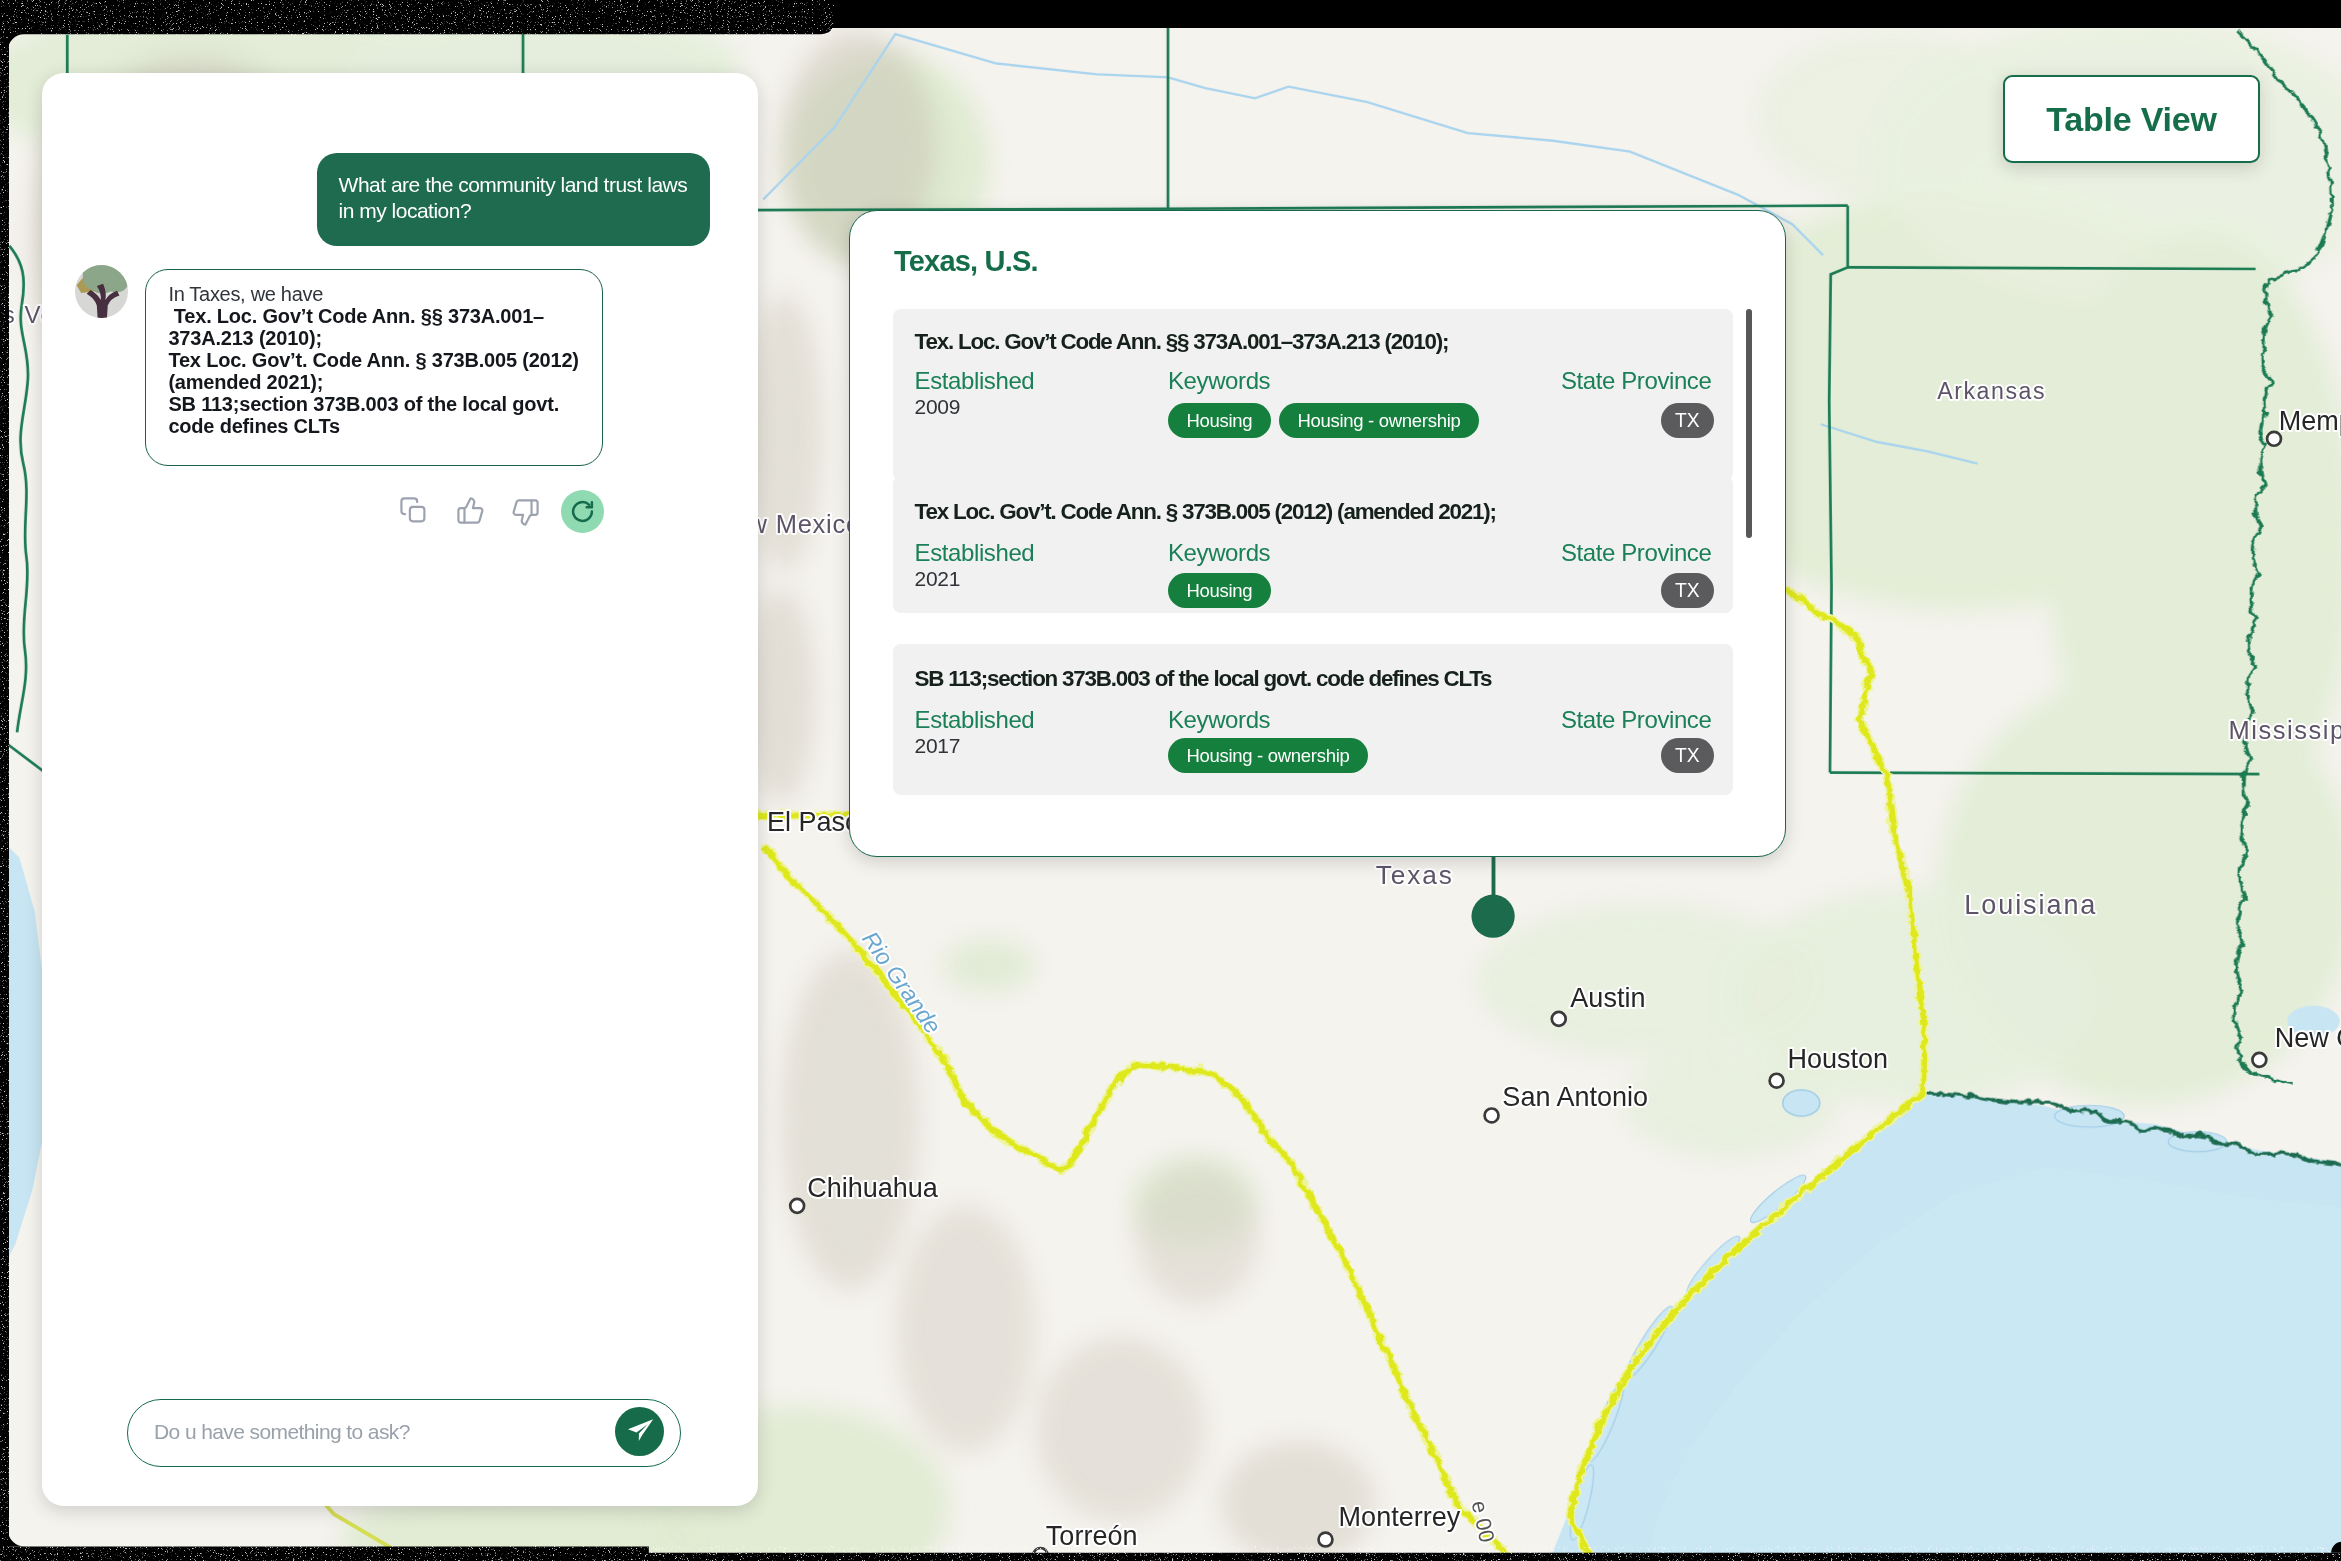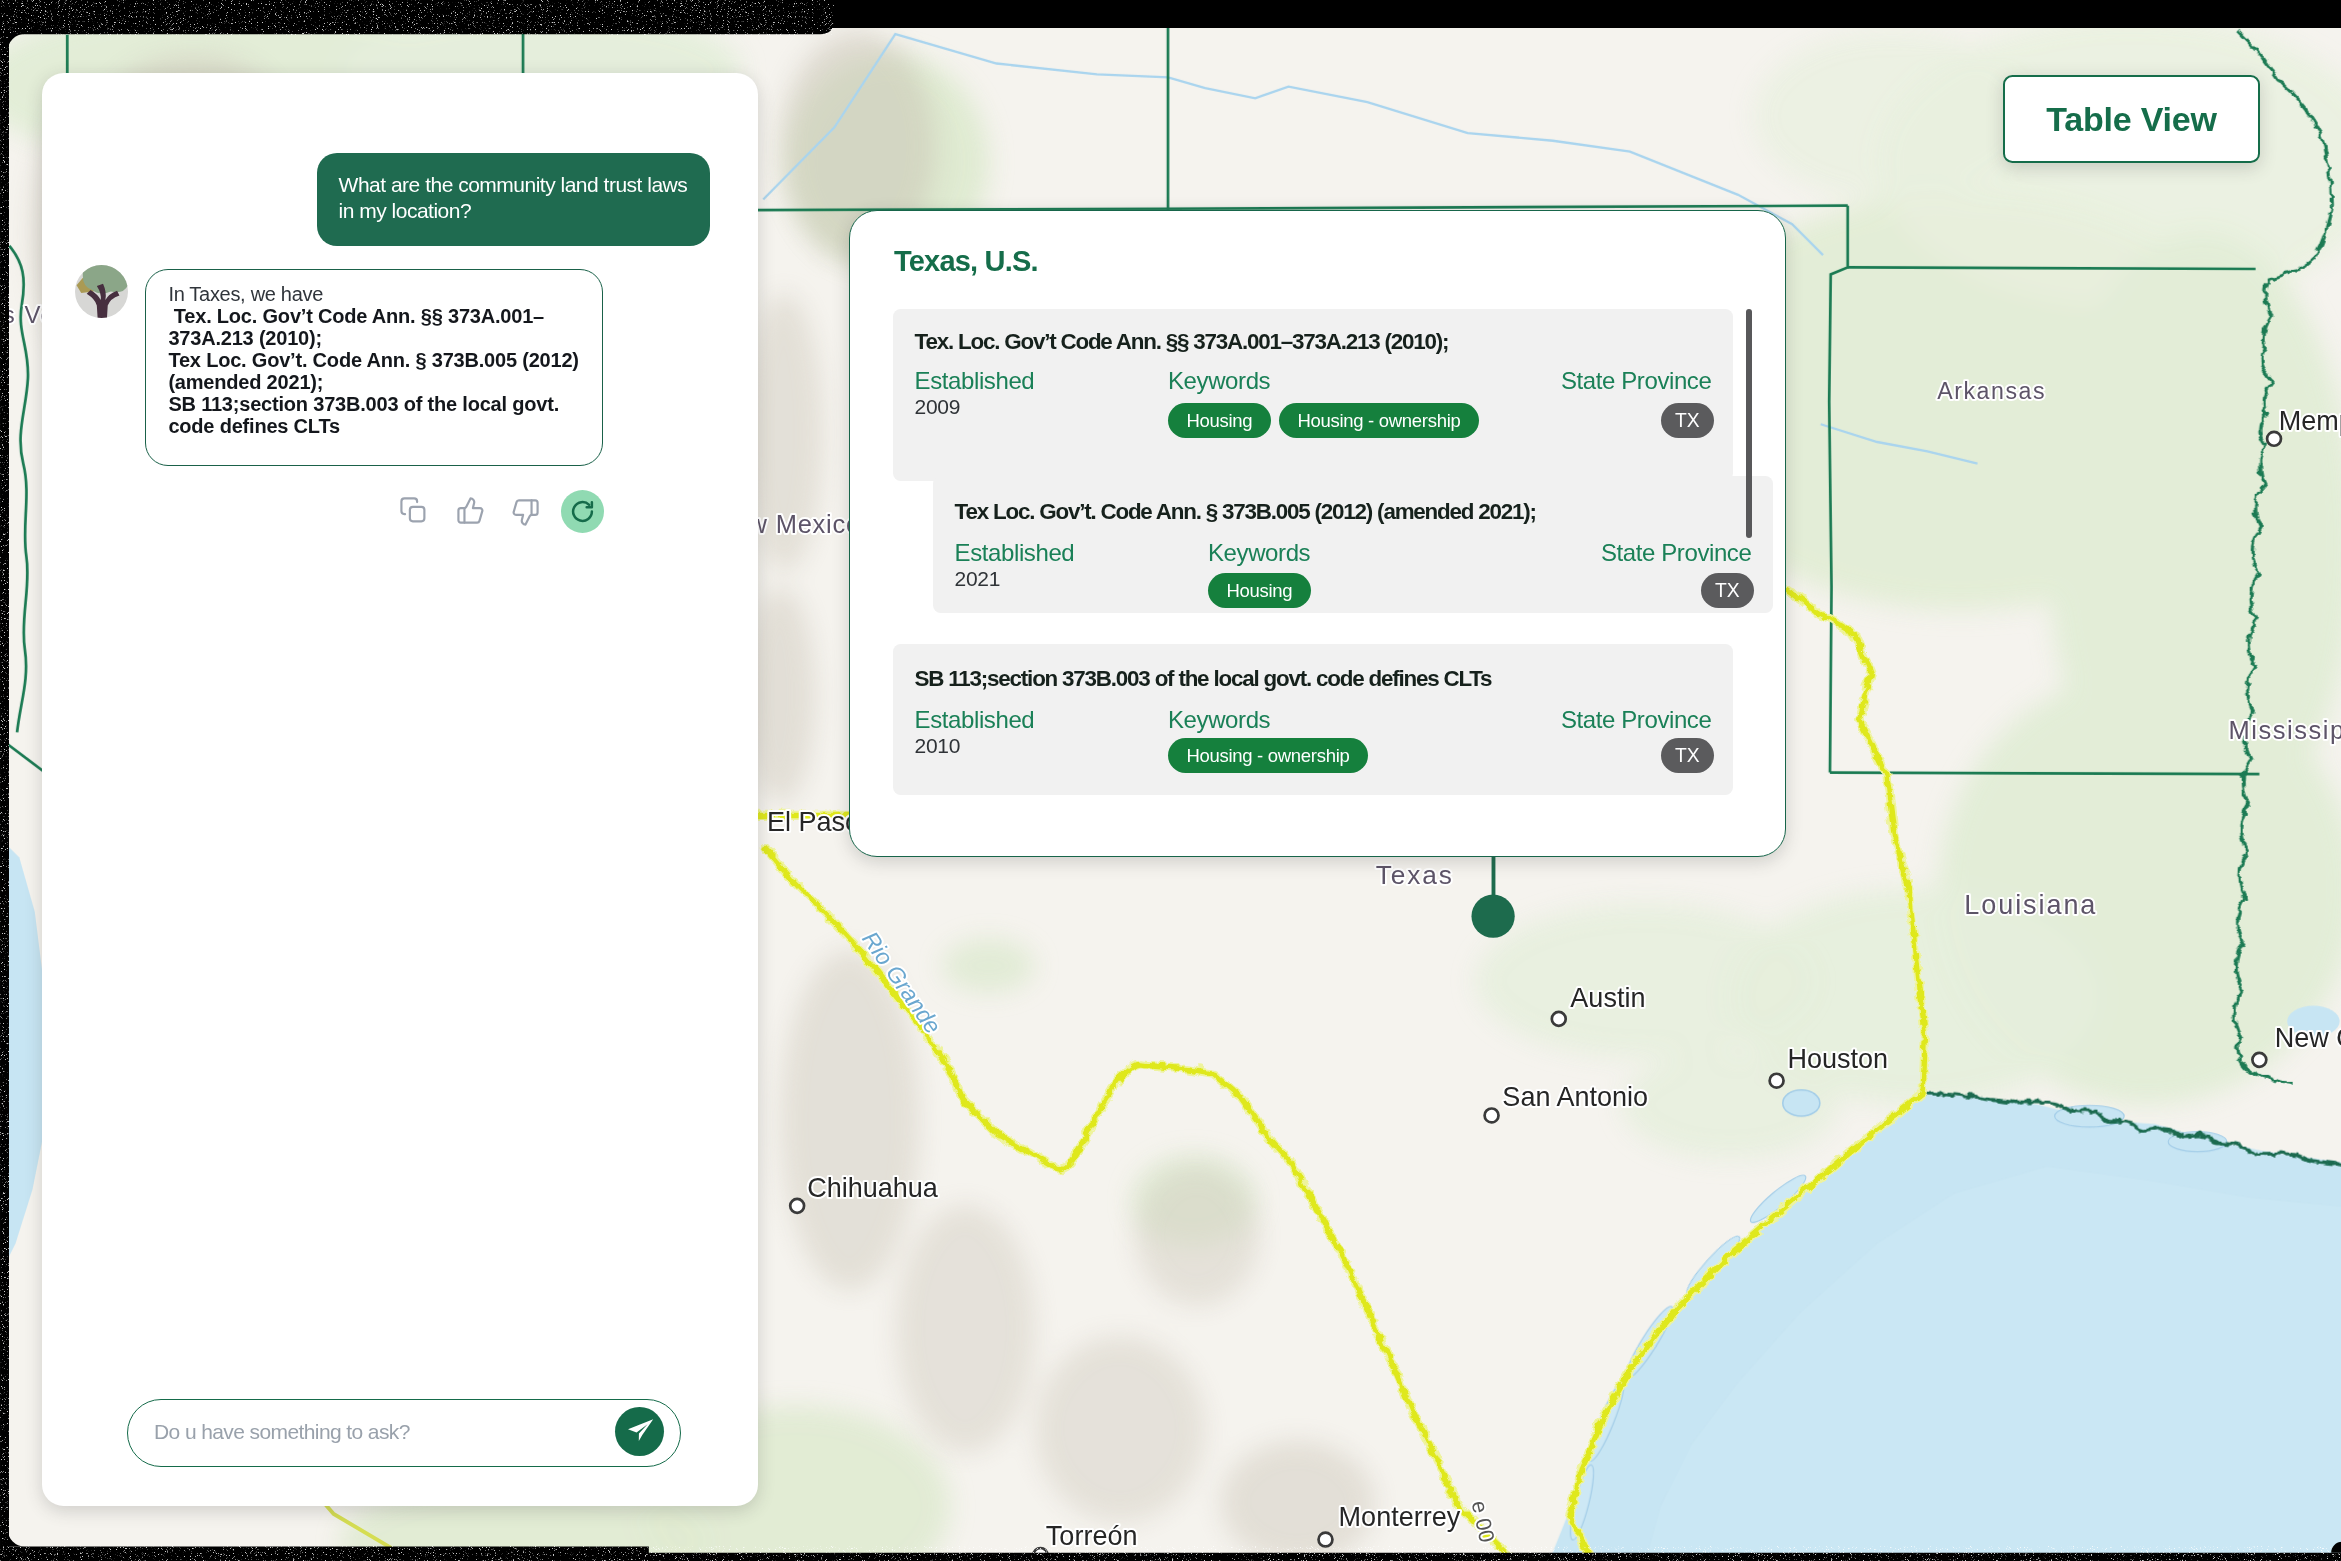--- a/index.html
+++ b/index.html
@@ -254,34 +254,34 @@
     <div class="ctitle" style="left:21.6px;top:20px;">Tex. Loc. Gov’t Code Ann. §§ 373A.001–373A.213 (2010);</div>
     <div class="lbl" style="left:21.6px;top:58px;">Established</div>
     <div class="val" style="left:21.6px;top:86px;">2009</div>
     <div class="lbl" style="left:275px;top:58px;">Keywords</div>
     <div class="pill" style="left:275px;top:94px;">Housing</div>
     <div class="pill" style="left:386px;top:94px;">Housing - ownership</div>
     <div class="lbl" style="right:21.6px;top:58px;">State Province</div>
     <div class="tx" style="top:94px;">TX</div>
   </div>
 
-  <div class="card" style="top:265px;height:137px;margin-left:40px;">
+  <div class="card" style="top:265px;height:137px;">
     <div class="ctitle" style="left:21.6px;top:23px;">Tex Loc. Gov’t. Code Ann. § 373B.005 (2012) (amended 2021);</div>
     <div class="lbl" style="left:21.6px;top:63px;">Established</div>
     <div class="val" style="left:21.6px;top:91px;">2021</div>
     <div class="lbl" style="left:275px;top:63px;">Keywords</div>
     <div class="pill" style="left:275px;top:97px;">Housing</div>
     <div class="lbl" style="right:21.6px;top:63px;">State Province</div>
     <div class="tx" style="top:97px;">TX</div>
   </div>
 
   <div class="card" style="top:433px;height:151px;">
     <div class="ctitle" style="left:21.6px;top:21.6px;">SB 113;section 373B.003 of the local govt. code defines CLTs</div>
     <div class="lbl" style="left:21.6px;top:62px;">Established</div>
-    <div class="val" style="left:21.6px;top:90px;">2010</div>
+    <div class="val" style="left:21.6px;top:90px;">2017</div>
     <div class="lbl" style="left:275px;top:62px;">Keywords</div>
     <div class="pill" style="left:275px;top:94px;">Housing - ownership</div>
     <div class="lbl" style="right:21.6px;top:62px;">State Province</div>
     <div class="tx" style="top:94px;">TX</div>
   </div>
 
   <div style="position:absolute;left:896px;top:98px;width:6.2px;height:229px;border-radius:3.1px;background:#58585a;"></div>
 </div>
 
 </div>

